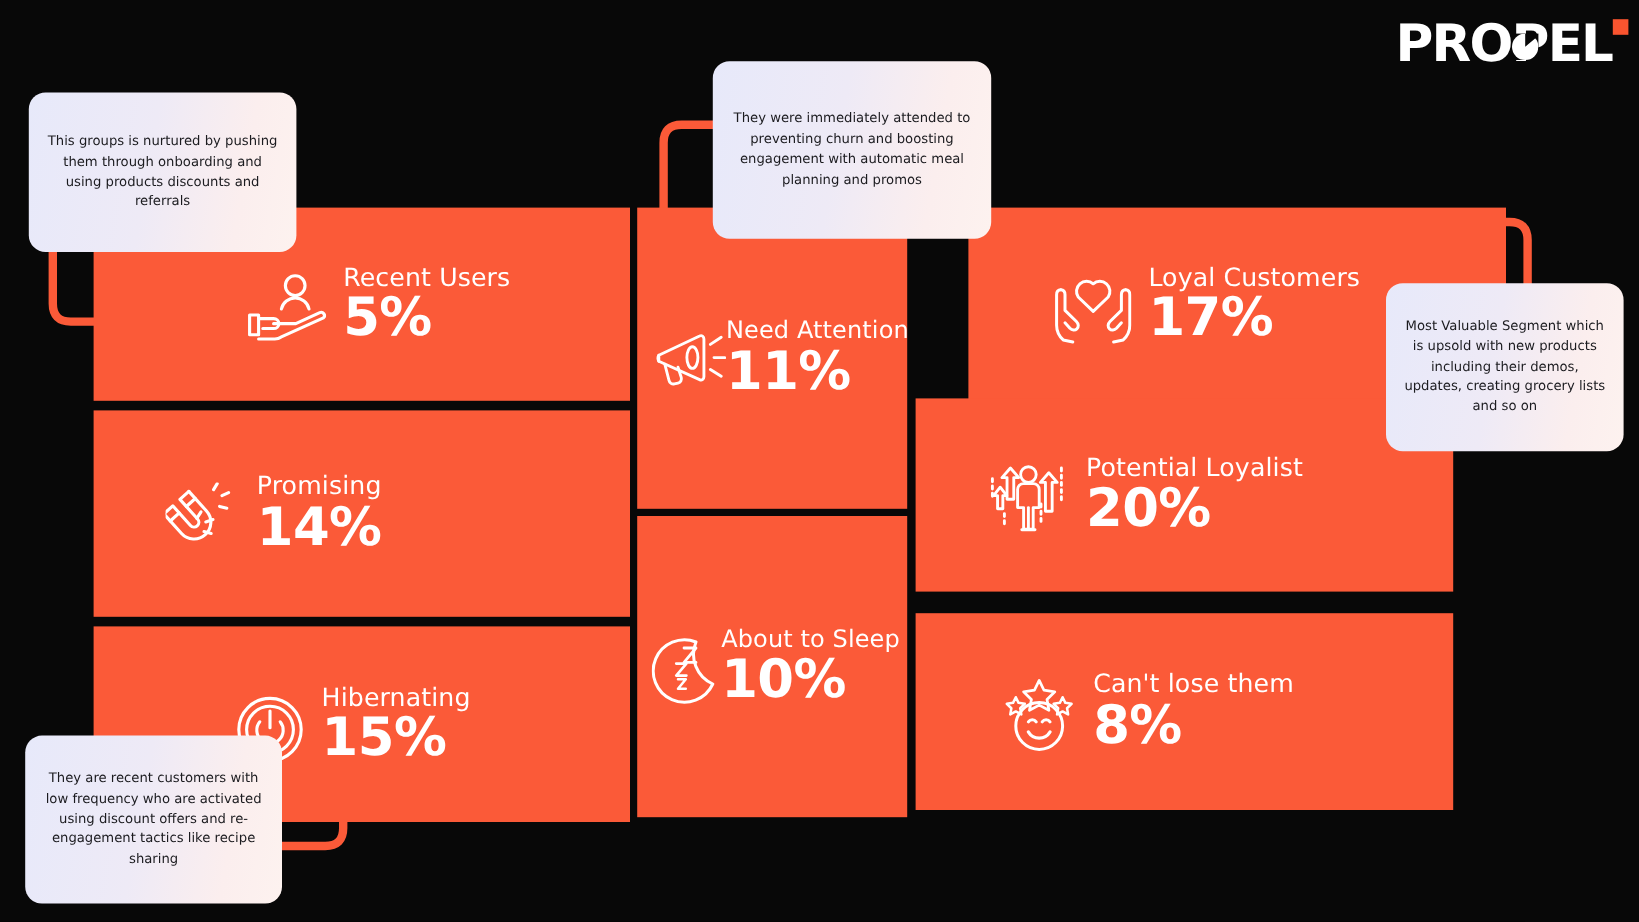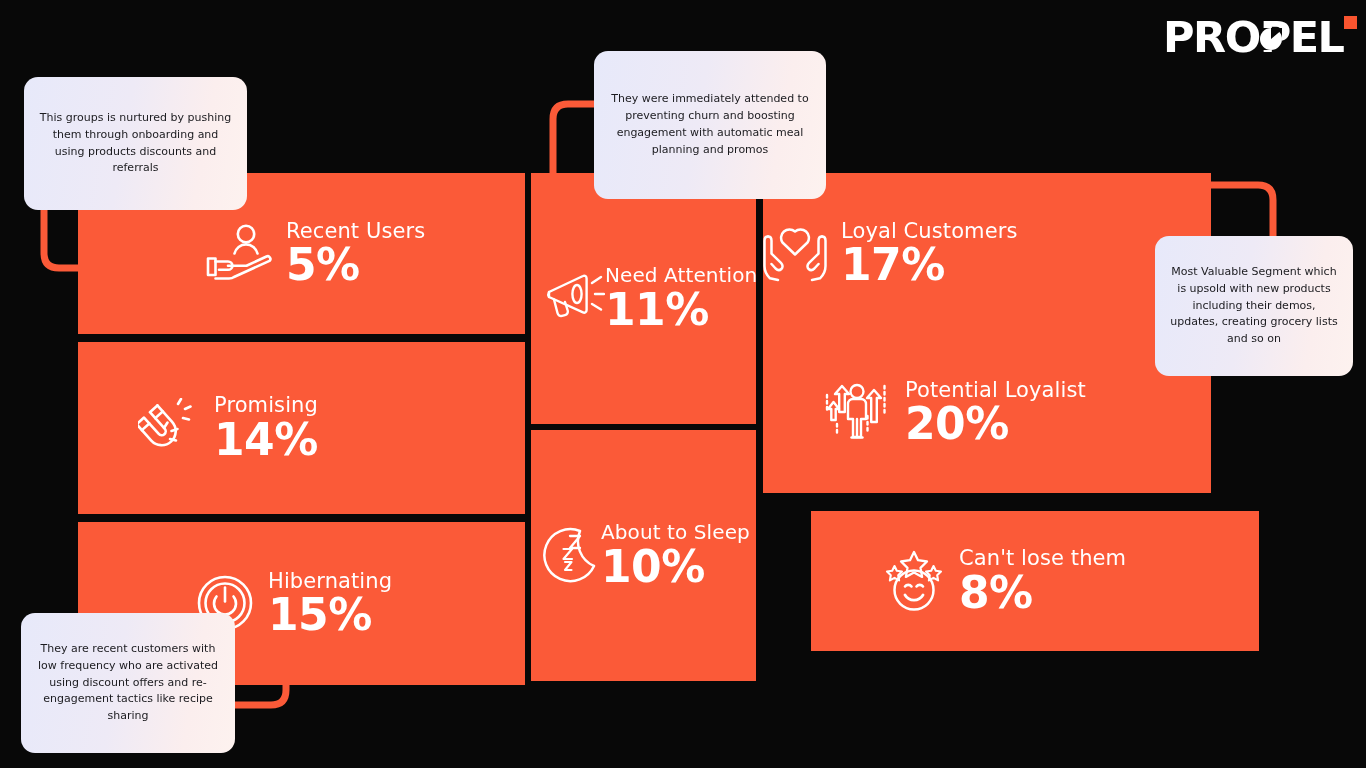--- a/index.html
+++ b/index.html
@@ -49,21 +49,21 @@
   
   .card {
     position: absolute;
     background: #fb5a38;
     z-index: 2;
     display: flex;
     align-items: center;
   }
   .card-inner {
     display: flex;
-    align-items: center;
+    align-items: flex-end;
     gap: 14px;
     width: 100%;
   }
   .card .ico {
     flex: 0 0 auto;
     display: block;
     color: #ffffff;
   }
   .card .texts { display: flex; flex-direction: column; justify-content: center; }
   .card .lbl {
@@ -86,23 +86,23 @@
   }
 
   
   #card-recent      { left: 78px;  top: 173px; width: 447px; height: 161px; padding-left: 128px; }
   #card-promising   { left: 78px;  top: 342px; width: 447px; height: 172px; padding-left: 60px; }
   #card-hibernating { left: 78px;  top: 522px; width: 447px; height: 163px; padding-left: 118px; }
 
   #card-attention   { left: 531px; top: 173px; width: 225px; height: 251px; padding-left: 12px; }
   #card-sleep       { left: 531px; top: 430px; width: 225px; height: 251px; padding-left: 12px; }
 
-  #card-loyal       { left: 763px; top: 173px; width: 448px; height: 161px; }
+  #card-loyal       { left: 807px; top: 173px; width: 448px; height: 161px; padding-left: 72px; }
   #card-potential   { left: 763px; top: 332px; width: 448px; height: 161px; padding-left: 62px; }
-  #card-cantlose    { left: 763px; top: 511px; width: 448px; height: 140px; padding-left: 72px; margin-left: 48px; }
+  #card-cantlose    { left: 763px; top: 511px; width: 448px; height: 164px; padding-left: 72px; }
 
   #card-attention .lbl, #card-sleep .lbl { font-size: 20px; }
   #card-attention .pct,  #card-sleep .pct { font-size: 44px; }
   #card-attention .card-inner, #card-sleep .card-inner { gap: 0; }
 
   
   .tip {
     position: absolute;
     z-index: 4;
     border-radius: 14px;

